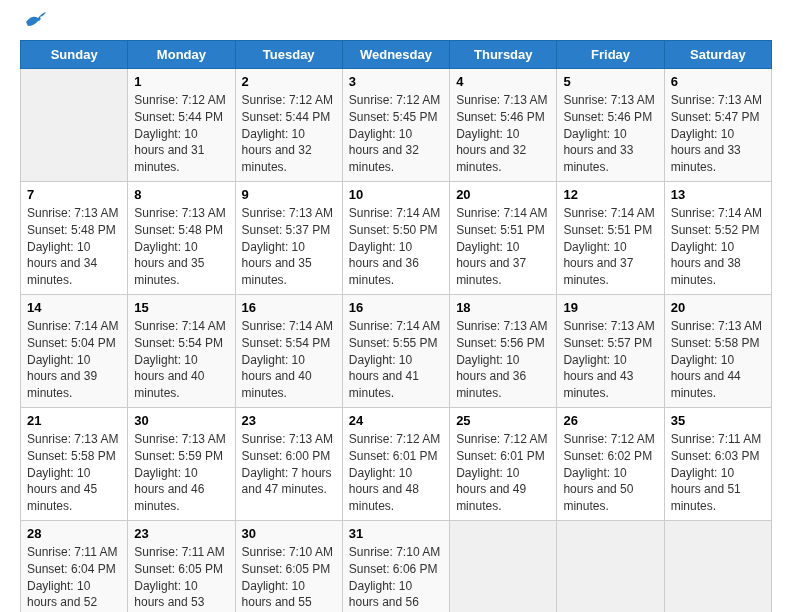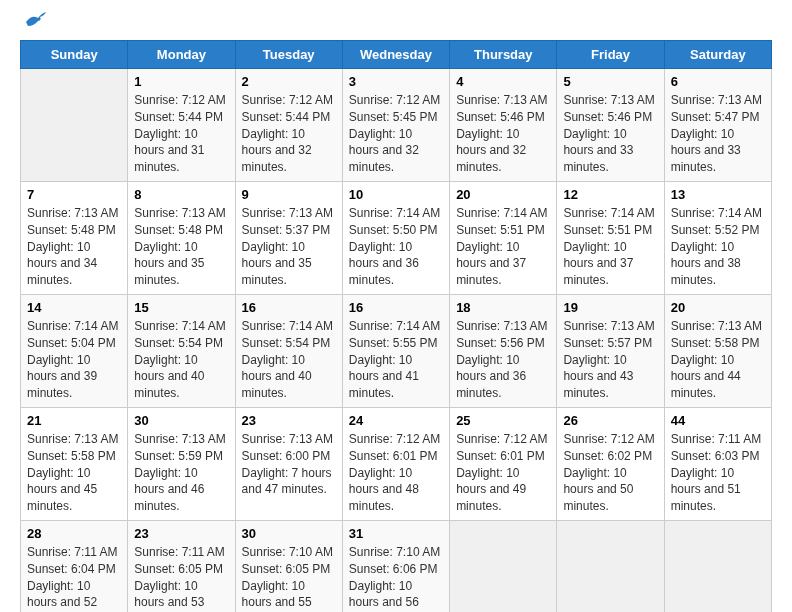--- a/index.html
+++ b/index.html
@@ -322,21 +322,21 @@
         </td>
         <td>
           <span class="day-number">26</span>
           <div class="day-info">
             <span>Sunrise: 7:12 AM</span><br>
             <span>Sunset: 6:02 PM</span><br>
             <span>Daylight: 10 hours and 50 minutes.</span>
           </div>
         </td>
         <td>
-          <span class="day-number">44</span>
+          <span class="day-number">35</span>
           <div class="day-info">
             <span>Sunrise: 7:11 AM</span><br>
             <span>Sunset: 6:03 PM</span><br>
             <span>Daylight: 10 hours and 51 minutes.</span>
           </div>
         </td>
       </tr>
       <tr>
         <td>
           <span class="day-number">28</span>

